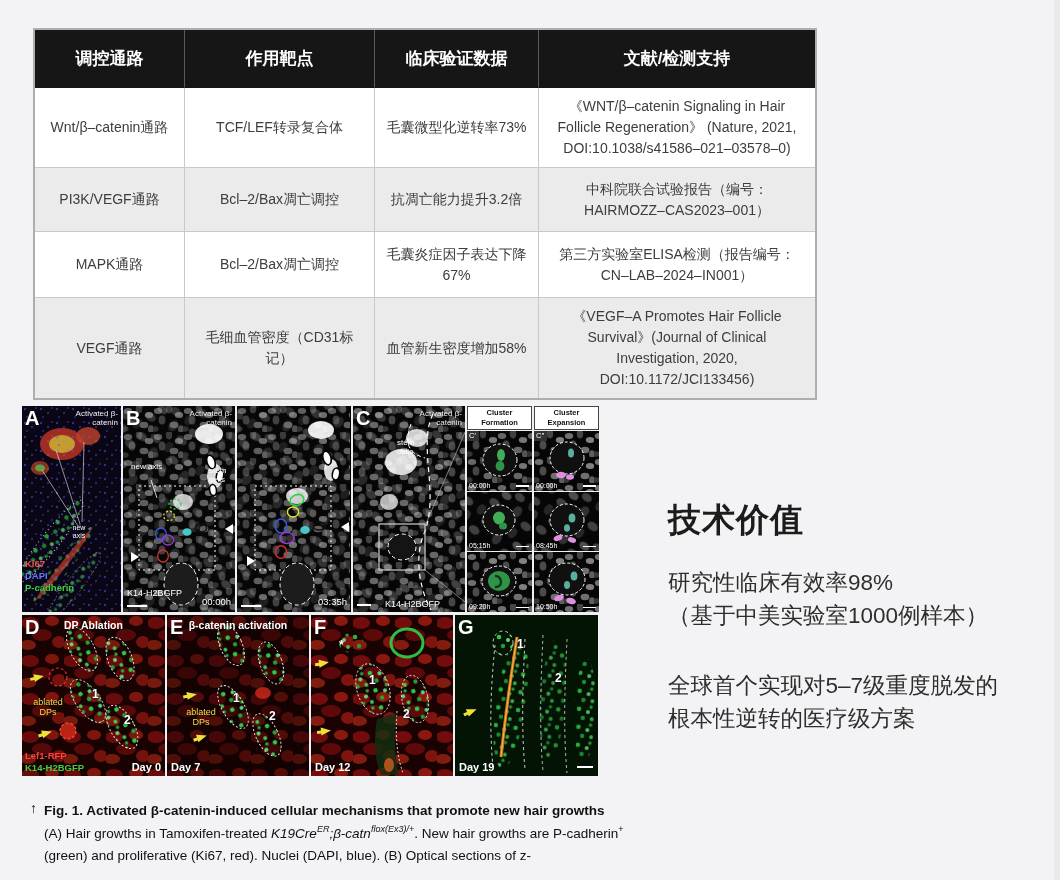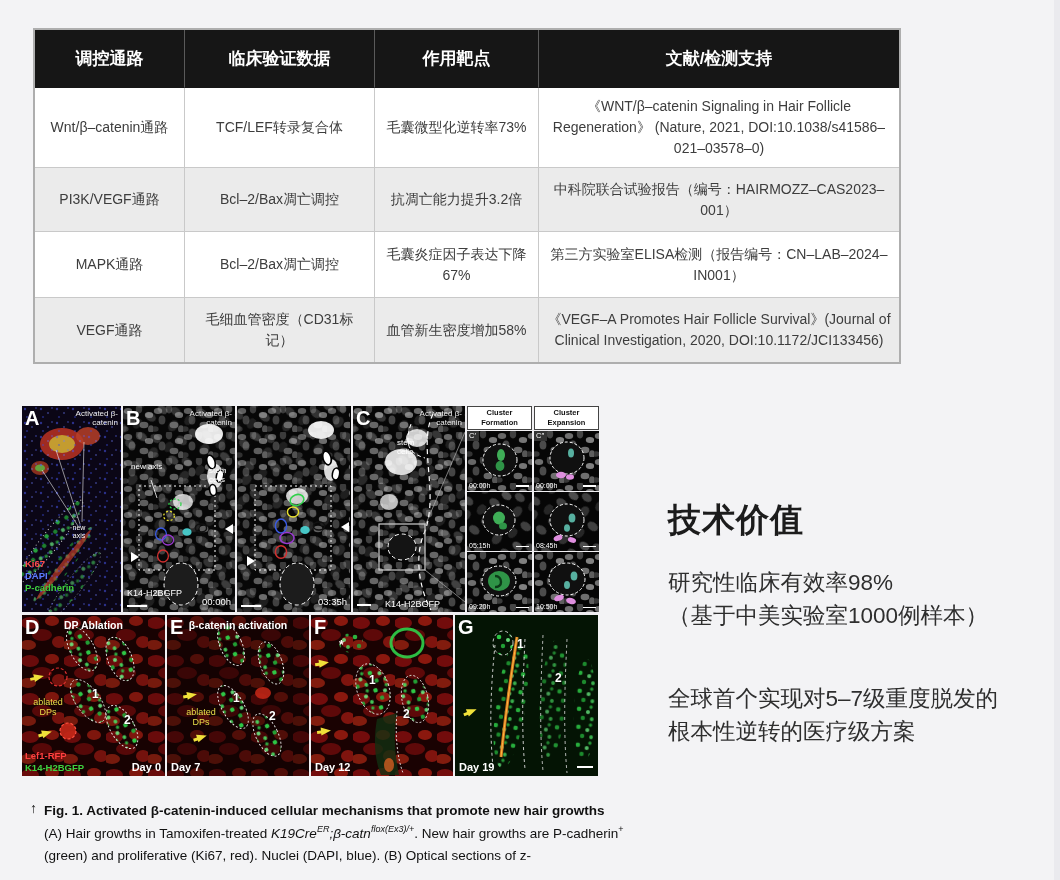--- a/index.html
+++ b/index.html
@@ -8,21 +8,21 @@
     position:relative;
     background:#f3f3f5;
     font-family:"Liberation Sans","DejaVu Sans",sans-serif;
     color:#3d3d3d;
     overflow:hidden;
   }
   .edge-strip { position:absolute; right:0; top:0; width:6px; height:880px; background:#eaeaee; }
 
   
   .ptable {
-    position:absolute; left:33px; top:28px; width:868px;
+    position:absolute; left:33px; top:28px; width:784px;
     border:2px solid #aeaeae; background:#fff;
     display:grid; grid-template-columns:150px 190px 164px 1fr;
   }
   .ptable .cell {
     display:flex; align-items:center; justify-content:center;
     text-align:center; padding:8px 8px; font-size:14px; line-height:1.5;
     border-right:1px solid #c9c9c9; border-bottom:1px solid #c9c9c9;
     color:#3d3d3d;
   }
   .ptable .cell:nth-child(4n) { border-right:none; }
@@ -75,21 +75,21 @@
   .cap-arrow { font-size:14px; font-weight:bold; margin-right:7px; flex:none; }
   .cap-body { font-size:13.5px; line-height:1.63; }
   .cap-title { font-weight:bold; }
   .cap-body sup { font-size:9px; }
   .ital { font-style:italic; }
 
   
   .value { position:absolute; left:668px; top:498px; width:372px; color:#1c1c1c; }
   .value h2 { font-size:33px; font-weight:bold; letter-spacing:1px; margin-bottom:24px; }
   .value p { font-size:22.5px; line-height:1.45; color:#2e2e2e; }
-  .value p.second { margin-top:51px; }
+  .value p.second { margin-top:38px; }
 </style>
 </head>
 <body>
 
 <svg width="0" height="0" style="position:absolute" aria-hidden="true">
   <defs>
     <pattern id="pGray" width="30" height="26" patternUnits="userSpaceOnUse">
       <ellipse cx="5" cy="5" rx="4.2" ry="3" fill="#c9c9c9" opacity="0.9"></ellipse>
       <ellipse cx="16" cy="3" rx="3.2" ry="4.4" fill="#8a8a8a" opacity="0.8"></ellipse>
       <ellipse cx="26" cy="9" rx="4.2" ry="3" fill="#e8e8e8" opacity="0.9"></ellipse>
@@ -125,22 +125,22 @@
       <circle cx="5" cy="11" r="1.1" fill="#3a4ae0" opacity="0.85"></circle>
       <circle cx="14" cy="2" r="0.9" fill="#5a6aff" opacity="0.8"></circle>
     </pattern>
   </defs>
 </svg>
 
 <div class="edge-strip"></div>
 
 <div class="ptable">
   <div class="cell hcell">调控通路</div>
+  <div class="cell hcell">作用靶点</div>
   <div class="cell hcell">临床验证数据</div>
-  <div class="cell hcell">作用靶点</div>
   <div class="cell hcell">文献/检测支持</div>
 
   <div class="cell r1">Wnt/β–catenin通路</div>
   <div class="cell r1">TCF/LEF转录复合体</div>
   <div class="cell r1">毛囊微型化逆转率73%</div>
   <div class="cell r1">《WNT/β–catenin Signaling in Hair Follicle Regeneration》 (Nature, 2021, DOI:10.1038/s41586–021–03578–0)</div>
 
   <div class="cell r2">PI3K/VEGF通路</div>
   <div class="cell r2">Bcl–2/Bax凋亡调控</div>
   <div class="cell r2">抗凋亡能力提升3.2倍</div>

